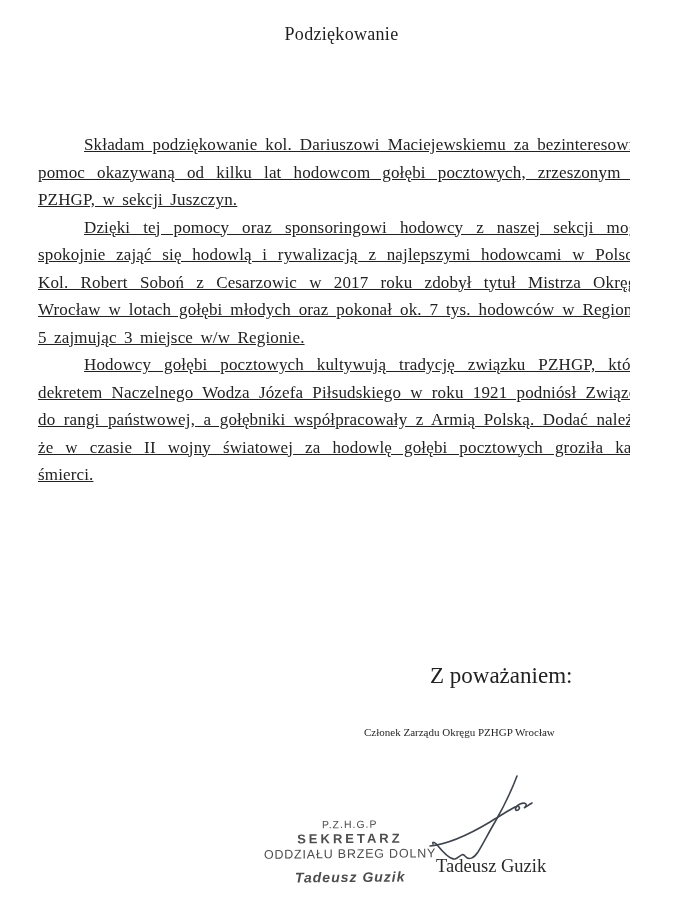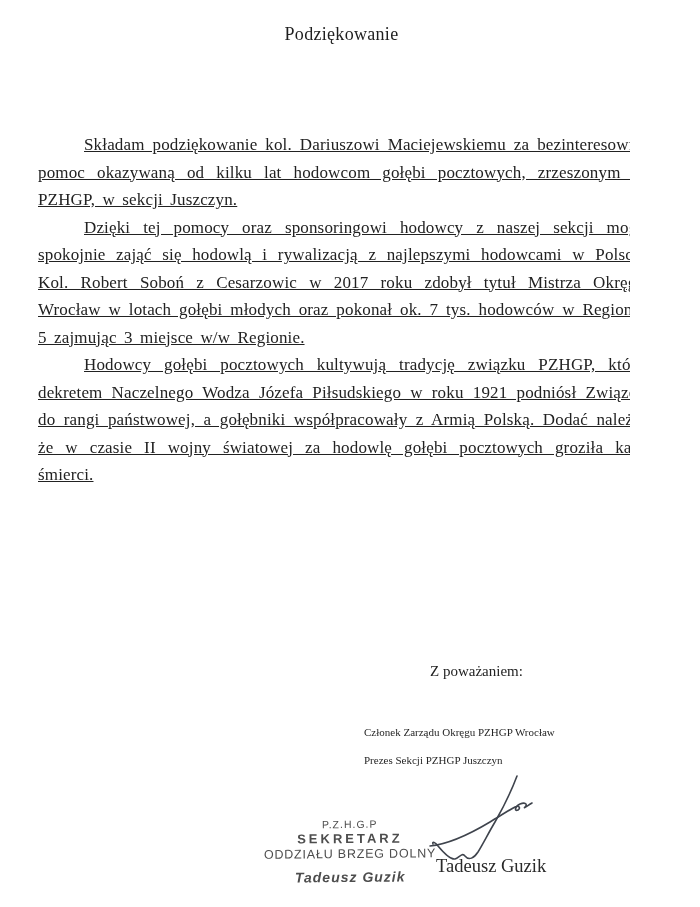--- a/index.html
+++ b/index.html
@@ -44,21 +44,21 @@
   .letter-body p {
     margin: 0;
     text-indent: 46px;
     text-decoration: underline;
   }
   
   .closing {
     position: absolute;
     top: 663px;
     left: 430px;
-    font-size: 15px;
+    font-size: 23px;
     color: #222222;
     white-space: nowrap;
   }
   
   .sig-titles {
     position: absolute;
     top: 719px;
     left: 362px;
     font-size: 11px;
     line-height: 27.5px;
@@ -109,21 +109,20 @@
   <div class="letter-body">
     <p>Składam podziękowanie kol. Dariuszowi Maciejewskiemu za bezinteresowną pomoc okazywaną od kilku lat hodowcom gołębi pocztowych, zrzeszonym w PZHGP, w sekcji Juszczyn.</p>
     <p>Dzięki tej pomocy oraz sponsoringowi hodowcy z naszej sekcji mogą spokojnie zająć się hodowlą i rywalizacją z najlepszymi hodowcami w Polsce. Kol. Robert Soboń z Cesarzowic w 2017 roku zdobył tytuł Mistrza Okręgu Wrocław w lotach gołębi młodych oraz pokonał ok. 7 tys. hodowców w Regionie 5 zajmując 3 miejsce w/w Regionie.</p>
     <p>Hodowcy gołębi pocztowych kultywują tradycję związku PZHGP, który dekretem Naczelnego Wodza Józefa Piłsudskiego w roku 1921 podniósł Związek do rangi państwowej, a gołębniki współpracowały z Armią Polską. Dodać należy, że w czasie II wojny światowej za hodowlę gołębi pocztowych groziła kara śmierci.</p>
   </div>
 
   <div class="closing">Z poważaniem:</div>
 
   <div class="sig-titles">
     <div class="sig-title-line">Członek Zarządu Okręgu PZHGP Wrocław</div>
-    <div class="sig-title-line">Prezes Sekcji PZHGP Juszczyn</div>
   </div>
 
   <svg class="signature-svg" viewBox="0 0 135 100" xmlns="http://www.w3.org/2000/svg">
     <g fill="none" stroke="#3f444d" stroke-width="1.6" stroke-linecap="round" stroke-linejoin="round">
       <path d="M102,6 C96,22 88,38 80,52 C74,62 68,74 63,82 C59,88 54,91 50,86 C47,82 44,88 40,89 C35,90 28,82 23,76 C20,72 17,71 18,74"></path>
       <path d="M15,76 C35,74 55,64 75,52 C85,46 94,40 100,37 C104,35 106,38 103,40 C99,42 100,36 105,34 C110,32 113,34 110,37 C108,39 112,36 117,33"></path>
     </g>
   </svg>
 
   <div class="stamp">

